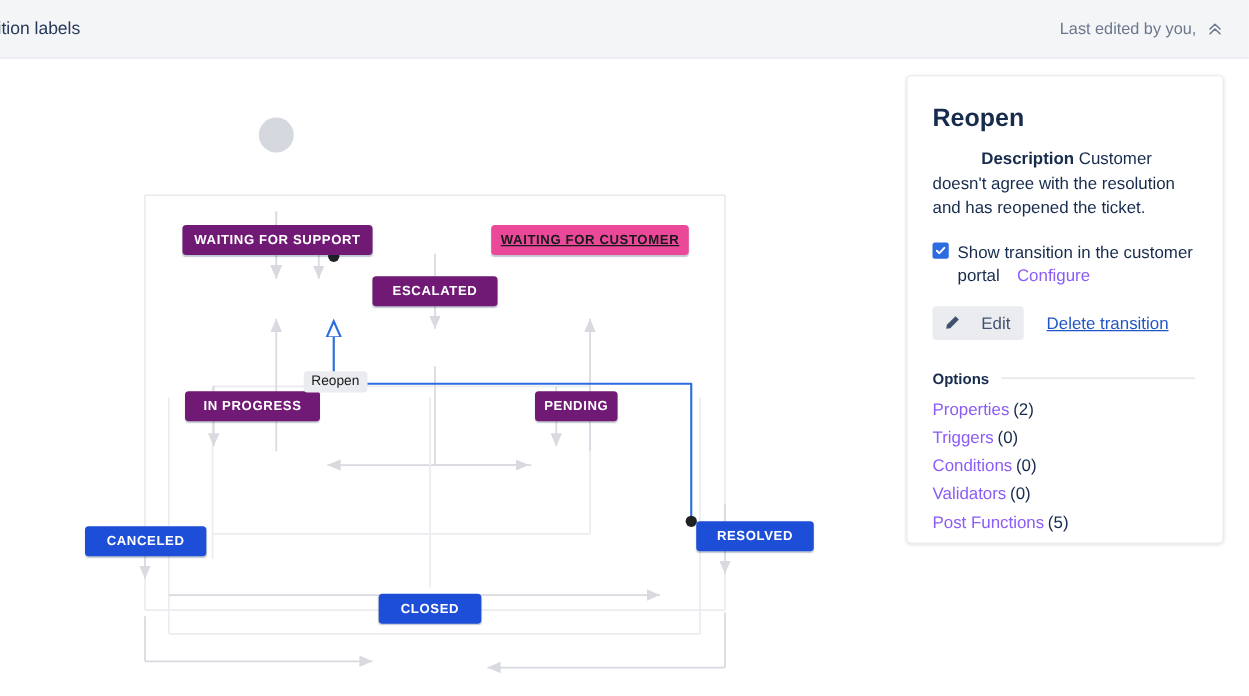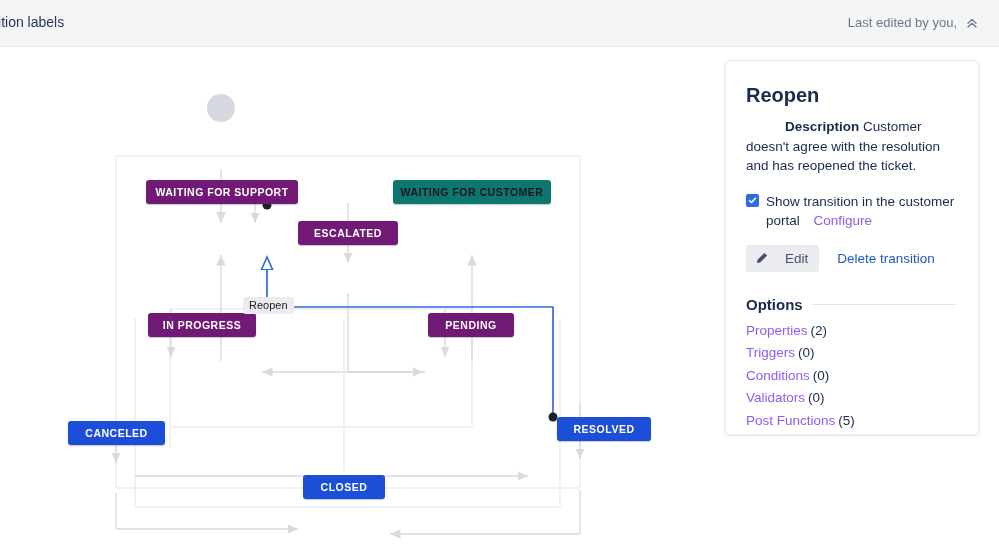--- a/index.html
+++ b/index.html
@@ -48,21 +48,21 @@
     position:absolute;
     display:flex; align-items:center; justify-content:center;
     border-radius:3px;
     font-size:10.5px; font-weight:bold; letter-spacing:0.5px;
     text-align:center; line-height:1;
     cursor:pointer;
     box-shadow:0 1px 1px rgba(9,30,66,0.25);
   }
   .node.blue  { background:#701a75; color:#ffffff; }
   .node.green { background:#1d4ed8; color:#ffffff; }
-  .node.gray  { background:#0f766e; color:#17191b; }
+  .node.gray  { background:#ec4899; color:#17191b;text-decoration:underline; }
 
   .start-node {
     position:absolute;
     width:28px; height:28px; border-radius:50%;
     background:#d5d8de;
     cursor:pointer;
   }
 
   .edge-label {
     position:absolute;
@@ -114,26 +114,26 @@
   #btn-row { display:flex; align-items:center; gap:18px; margin-bottom:24px; }
   #edit-button {
     display:inline-flex; align-items:center; gap:17px;
     background:#ebecf0; color:#42526e;
     border:none; border-radius:3px;
     padding:6px 11px 6px 10px;
     font-size:13.5px; font-family:inherit;
     cursor:pointer;
   }
   #pencil-icon svg { display:block; }
-  #delete-transition { color:#2256c4; font-size:13.5px; cursor:pointer; }
+  #delete-transition { color:#2256c4; font-size:13.5px; cursor:pointer;text-decoration:underline; }
 
   #options-head {
     display:flex; align-items:center; gap:10px; margin-bottom:10px;
   }
-  #options-title { font-size:15px; font-weight:bold; color:#172b4d; white-space:nowrap; }
+  #options-title { font-size:12px; font-weight:bold; color:#172b4d; white-space:nowrap; }
   #options-rule { flex:1; height:1px; background:#dfe1e6; }
 
   .opt-row { font-size:13.5px; color:#172b4d; margin-bottom:7.5px; }
   .opt-row .lnk { margin-right:3px; }
 </style>
 </head>
 <body>
 
 <div id="header">
   <div id="header-left">Show transition labels</div>
@@ -227,21 +227,21 @@
   </div>
 
   <div class="node blue" style="left:298px; top:174px; width:100px; height:24px;">
     <span>ESCALATED</span>
   </div>
 
   <div class="node blue" style="left:148px; top:266px; width:108px; height:24px;">
     <span>IN PROGRESS</span>
   </div>
 
-  <div class="node blue" style="left:428px; top:266px; width:86px; height:24px;">
+  <div class="node blue" style="left:428px; top:266px; width:66px; height:24px;">
     <span>PENDING</span>
   </div>
 
   <div class="node green" style="left:68px; top:374px; width:97px; height:24px;">
     <span>CANCELED</span>
   </div>
 
   <div class="node green" style="left:533px; top:370px; width:94px; height:24px;margin-left:24px;">
     <span>RESOLVED</span>
   </div>

